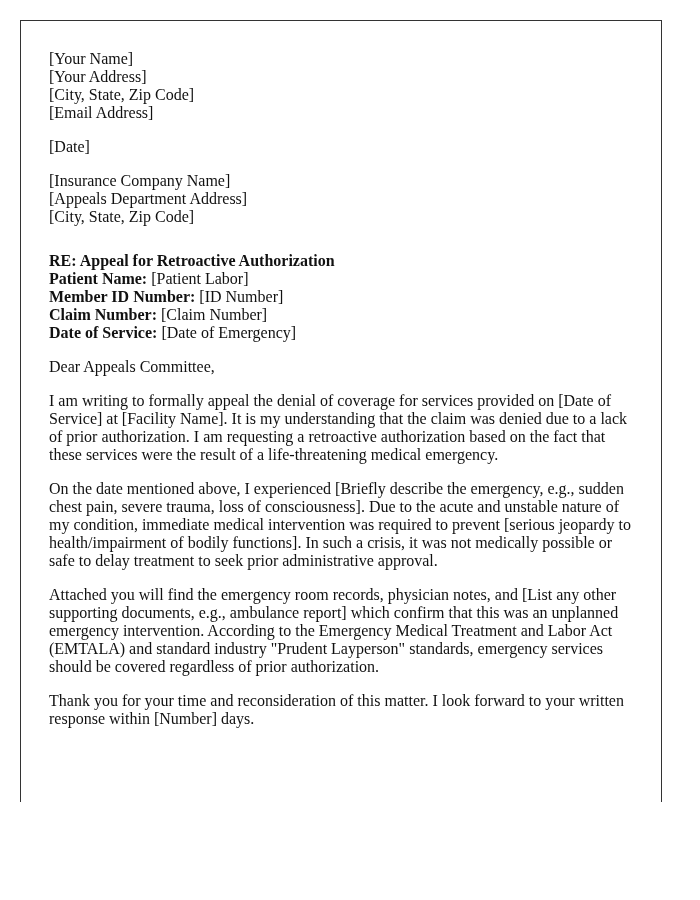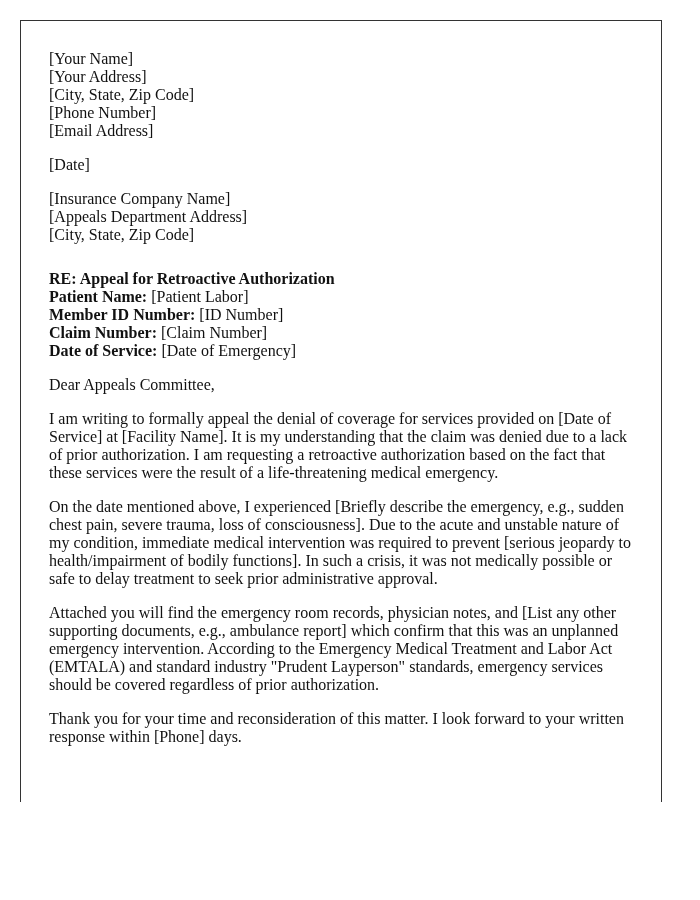--- a/index.html
+++ b/index.html
@@ -41,21 +41,20 @@
 </head>
 <body>
 
 <div class="page-clip">
   <div class="letter">
 
     <div class="block">
       <span class="line">[Your Name]</span>
       <span class="line">[Your Address]</span>
       <span class="line">[City, State, Zip Code]</span>
-      <span class="line">[Phone Number]</span>
       <span class="line">[Email Address]</span>
     </div>
 
     <div class="block">
       <span class="line">[Date]</span>
     </div>
 
     <div class="block">
       <span class="line">[Insurance Company Name]</span>
       <span class="line">[Appeals Department Address]</span>
@@ -68,16 +67,16 @@
       <span class="line"><span class="bold">Member ID Number:</span><span> [ID Number]</span></span>
       <span class="line"><span class="bold">Claim Number:</span><span> [Claim Number]</span></span>
       <span class="line"><span class="bold">Date of Service:</span><span> [Date of Emergency]</span></span>
     </div>
 
     <p>Dear Appeals Committee,</p>
 
     <p>I am writing to formally appeal the denial of coverage for services provided on [Date of Service] at [Facility Name]. It is my understanding that the claim was denied due to a lack of prior authorization. I am requesting a retroactive authorization based on the fact that these services were the result of a life-threatening medical emergency.</p>
     <p>On the date mentioned above, I experienced [Briefly describe the emergency, e.g., sudden chest pain, severe trauma, loss of consciousness]. Due to the acute and unstable nature of my condition, immediate medical intervention was required to prevent [serious jeopardy to health/impairment of bodily functions]. In such a crisis, it was not medically possible or safe to delay treatment to seek prior administrative approval.</p>
     <p>Attached you will find the emergency room records, physician notes, and [List any other supporting documents, e.g., ambulance report] which confirm that this was an unplanned emergency intervention. According to the Emergency Medical Treatment and Labor Act (EMTALA) and standard industry "Prudent Layperson" standards, emergency services should be covered regardless of prior authorization.</p>
-    <p>Thank you for your time and reconsideration of this matter. I look forward to your written response within [Phone] days.</p>
+    <p>Thank you for your time and reconsideration of this matter. I look forward to your written response within [Number] days.</p>
 
   </div>
 </div>
 
 </body></html>

